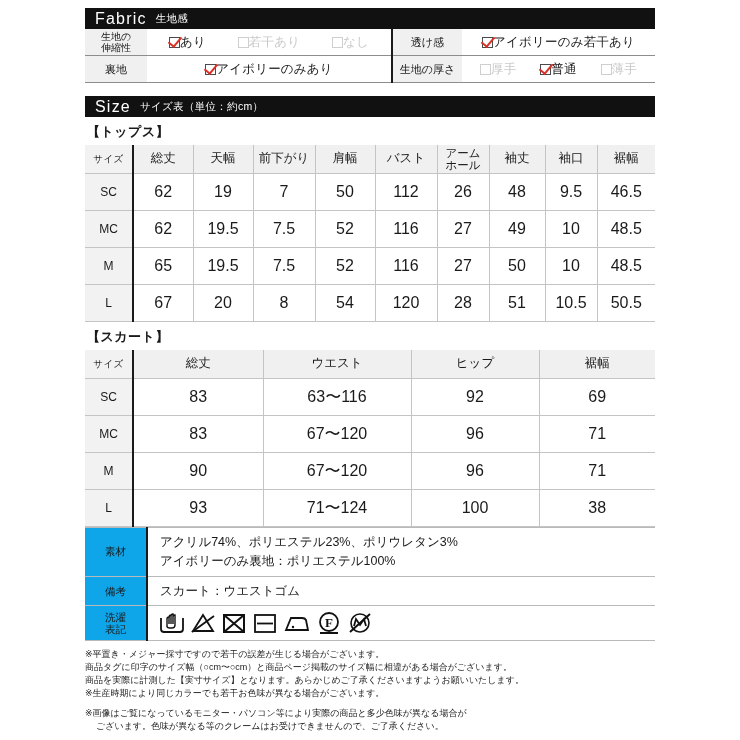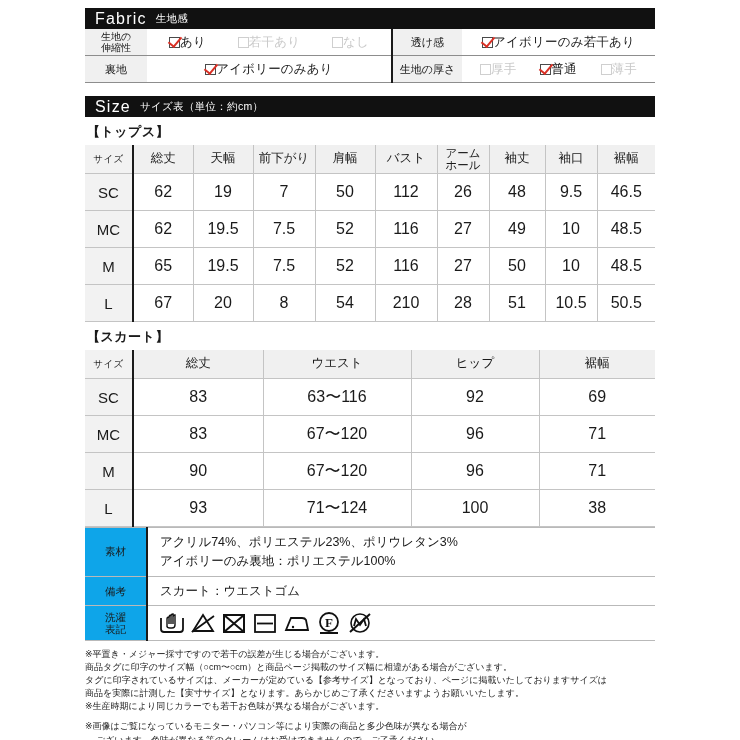--- a/index.html
+++ b/index.html
@@ -142,21 +142,21 @@
   }
   .sizetbl thead th.small { font-size: 9.5px; letter-spacing: .5px; }
   .sizetbl thead th.stack { font-size: 11.5px; }
   .sizetbl tbody td {
     height: 36px;
     font-size: 16px;
     background: #ffffff;
   }
   .sizetbl .szcol {
     background: #f2f2f2;
-    font-size: 15px;
+    font-size: 12px;
     border-right: 2px solid #1a1a1a;
   }
   .sizetbl thead th.szcol { border-right: 2px solid #1a1a1a; }
   .tops-tbl { margin-bottom: 0; }
   .skirt-tbl tbody td { height: 36px; font-size: 16px; }
 
   
   .inforow td {
     border-bottom: 1px solid #b9b9b9;
     padding: 0;
@@ -351,21 +351,21 @@
         <td>50</td>
         <td>10</td>
         <td>48.5</td>
       </tr>
       <tr>
         <td class="szcol">L</td>
         <td>67</td>
         <td>20</td>
         <td>8</td>
         <td>54</td>
-        <td>210</td>
+        <td>120</td>
         <td>28</td>
         <td>51</td>
         <td>10.5</td>
         <td>50.5</td>
       </tr>
     </tbody>
   </table>
 
   <div class="subhead">【スカート】</div>
 
@@ -497,20 +497,19 @@
 
           </div>
         </td>
       </tr>
     </tbody>
   </table>
 
   <div class="notes">
     <p>※平置き・メジャー採寸ですので若干の誤差が生じる場合がございます。</p>
     <p>商品タグに印字のサイズ幅（○cm〜○cm）と商品ページ掲載のサイズ幅に相違がある場合がございます。</p>
-    <p>タグに印字されているサイズは、メーカーが定めている【参考サイズ】となっており、ページに掲載いたしておりますサイズは</p>
     <p>商品を実際に計測した【実寸サイズ】となります。あらかじめご了承くださいますようお願いいたします。</p>
     <p>※生産時期により同じカラーでも若干お色味が異なる場合がございます。</p>
     <p class="gap">※画像はご覧になっているモニター・パソコン等により実際の商品と多少色味が異なる場合が</p>
     <p class="hang">ございます。色味が異なる等のクレームはお受けできませんので、ご了承ください。</p>
   </div>
 
 </div>
 
 </body></html>

